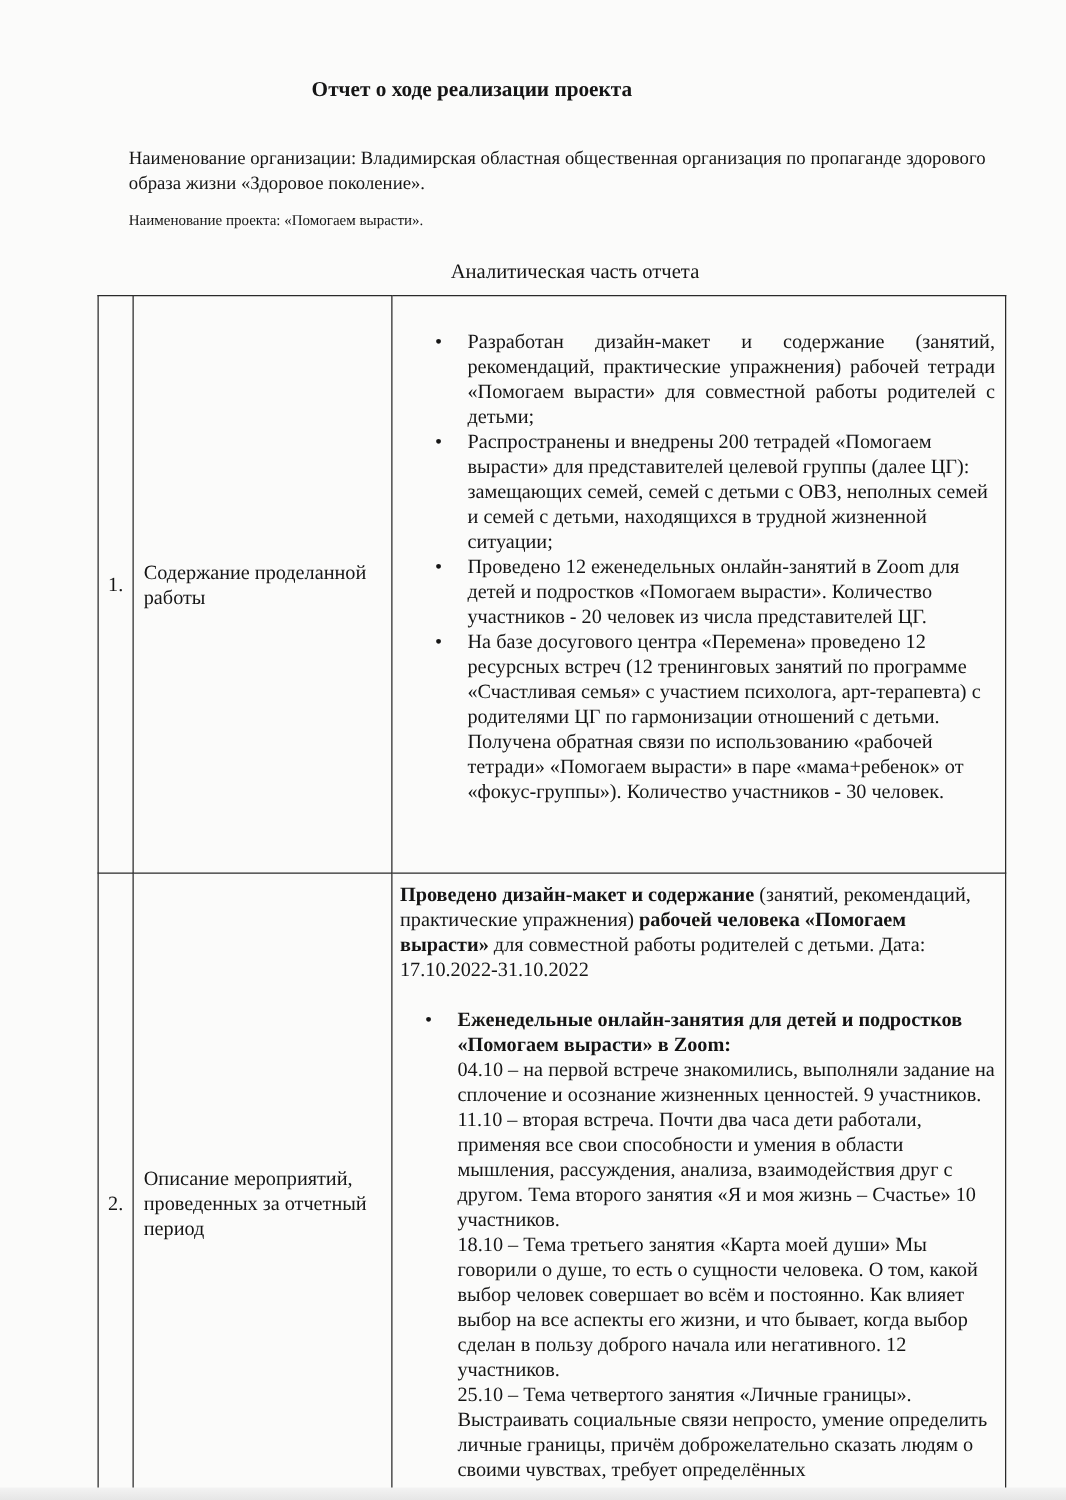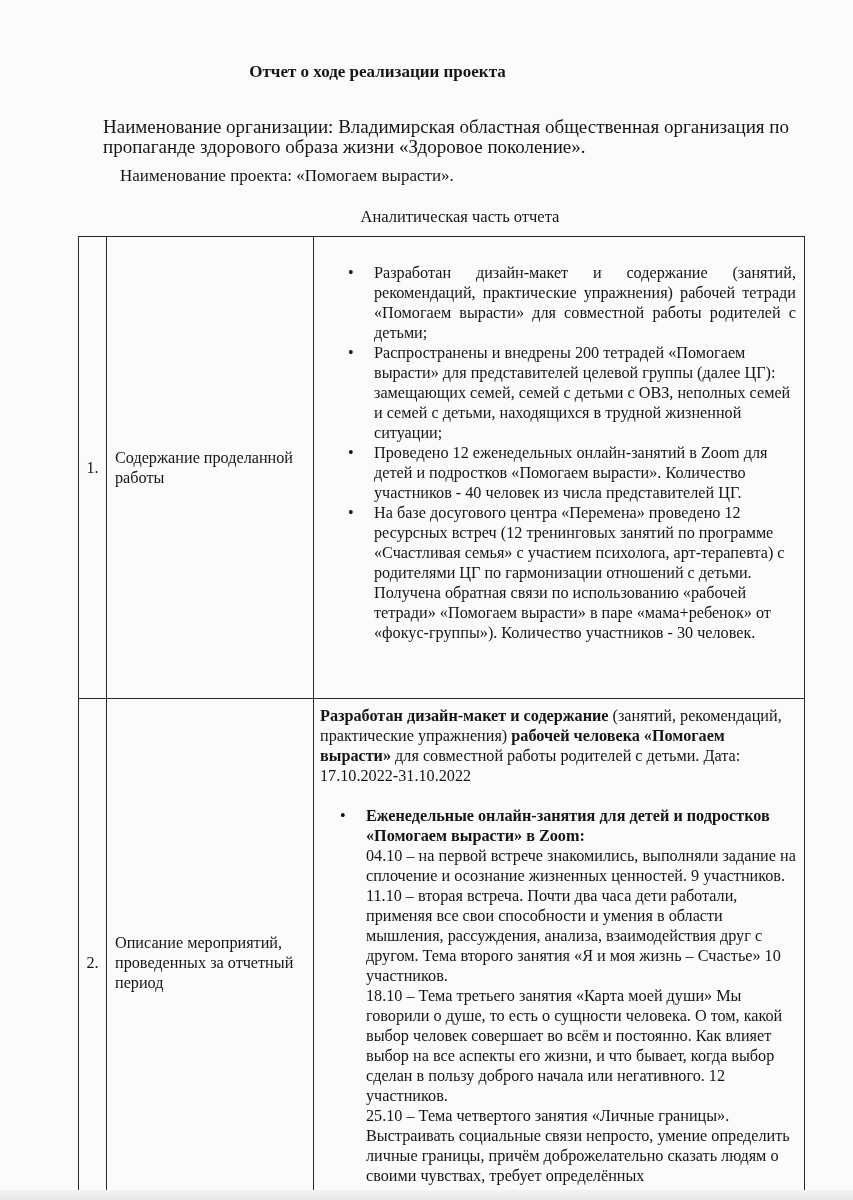--- a/index.html
+++ b/index.html
@@ -9,25 +9,25 @@
     font-family: "Liberation Serif", "DejaVu Serif", serif;
     color: #151515;
     position: relative;
   }
   .title {
     position: absolute; left: 0; width: 755px; top: 62px;
     text-align: center; font-weight: bold; font-size: 17px; line-height: 20px;
   }
   .org {
     position: absolute; left: 103px; top: 117px; width: 730px;
-    font-size: 19px; line-height: 20px;
+    font-size: 15px; line-height: 20px;
   }
   .proj {
-    position: absolute; left: 120px; top: 166px; width: 730px;
-    font-size: 17px; line-height: 20px;
+    position: absolute; left: 103px; top: 166px; width: 730px;
+    font-size: 12px; line-height: 20px;
   }
   .analytic {
     position: absolute; left: 0; width: 920px; top: 207px;
     text-align: center; font-size: 16.5px; line-height: 20px;
   }
   table.report {
     position: absolute; left: 78px; top: 236px;
     border-collapse: collapse;
     font-size: 16.2px; line-height: 20px;
   }
@@ -71,31 +71,31 @@
 
 <table class="report">
   <tbody>
       <tr class="row1">
     <td class="num">1.</td>
     <td class="label">Содержание проделанной работы</td>
     <td class="content c1">
       <ul class="bullets">
         <li class="justify">Разработан дизайн-макет и содержание (занятий, рекомендаций, практические упражнения) рабочей тетради «Помогаем вырасти» для совместной работы родителей с детьми;</li>
         <li>Распространены и внедрены 200 тетрадей «Помогаем вырасти» для представителей целевой группы (далее ЦГ): замещающих семей, семей с детьми с ОВЗ, неполных семей и семей с детьми, находящихся в трудной жизненной ситуации;</li>
-        <li>Проведено 12 еженедельных онлайн-занятий в Zoom для детей и подростков «Помогаем вырасти». Количество участников - 40 человек из числа представителей ЦГ.</li>
+        <li>Проведено 12 еженедельных онлайн-занятий в Zoom для детей и подростков «Помогаем вырасти». Количество участников - 20 человек из числа представителей ЦГ.</li>
         <li>На базе досугового центра «Перемена» проведено 12 ресурсных встреч (12 тренинговых занятий по программе «Счастливая семья» с участием психолога, арт-терапевта) с родителями ЦГ по гармонизации отношений с детьми. Получена обратная связи по использованию «рабочей тетради» «Помогаем вырасти» в паре «мама+ребенок» от «фокус-группы»). Количество участников - 30 человек.</li>
       </ul>
     </td>
   </tr>
   <tr class="row2">
     <td class="num">2.</td>
     <td class="label">Описание мероприятий, проведенных за отчетный период</td>
     <td class="content c2">
       <div class="intro">
-        <b>Разработан дизайн-макет и содержание</b><span> (занятий, рекомендаций, практические упражнения) </span><b>рабочей человека «Помогаем вырасти»</b><span> для совместной работы родителей с детьми. Дата: 17.10.2022-31.10.2022</span>
+        <b>Проведено дизайн-макет и содержание</b><span> (занятий, рекомендаций, практические упражнения) </span><b>рабочей человека «Помогаем вырасти»</b><span> для совместной работы родителей с детьми. Дата: 17.10.2022-31.10.2022</span>
       </div>
       <div class="spacer"></div>
       <ul class="bullets" style="padding-left:46px;">
         <li>
           <div class="bhead">Еженедельные онлайн-занятия для детей и подростков «Помогаем вырасти» в Zoom:</div>
           <div class="sub">04.10 – на первой встрече знакомились, выполняли задание на сплочение и осознание жизненных ценностей. 9 участников.</div>
           <div class="sub">11.10 – вторая встреча. Почти два часа дети работали, применяя все свои способности и умения в области мышления, рассуждения, анализа, взаимодействия друг с другом. Тема второго занятия «Я и моя жизнь – Счастье» 10 участников.</div>
           <div class="sub">18.10 – Тема третьего занятия «Карта моей души» Мы говорили о душе, то есть о сущности человека. О том, какой выбор человек совершает во всём и постоянно. Как влияет выбор на все аспекты его жизни, и что бывает, когда выбор сделан в пользу доброго начала или негативного. 12 участников.</div>
           <div class="sub">25.10 – Тема четвертого занятия «Личные границы». Выстраивать социальные связи непросто, умение определить личные границы, причём доброжелательно сказать людям о своими чувствах, требует определённых</div>
         </li>

